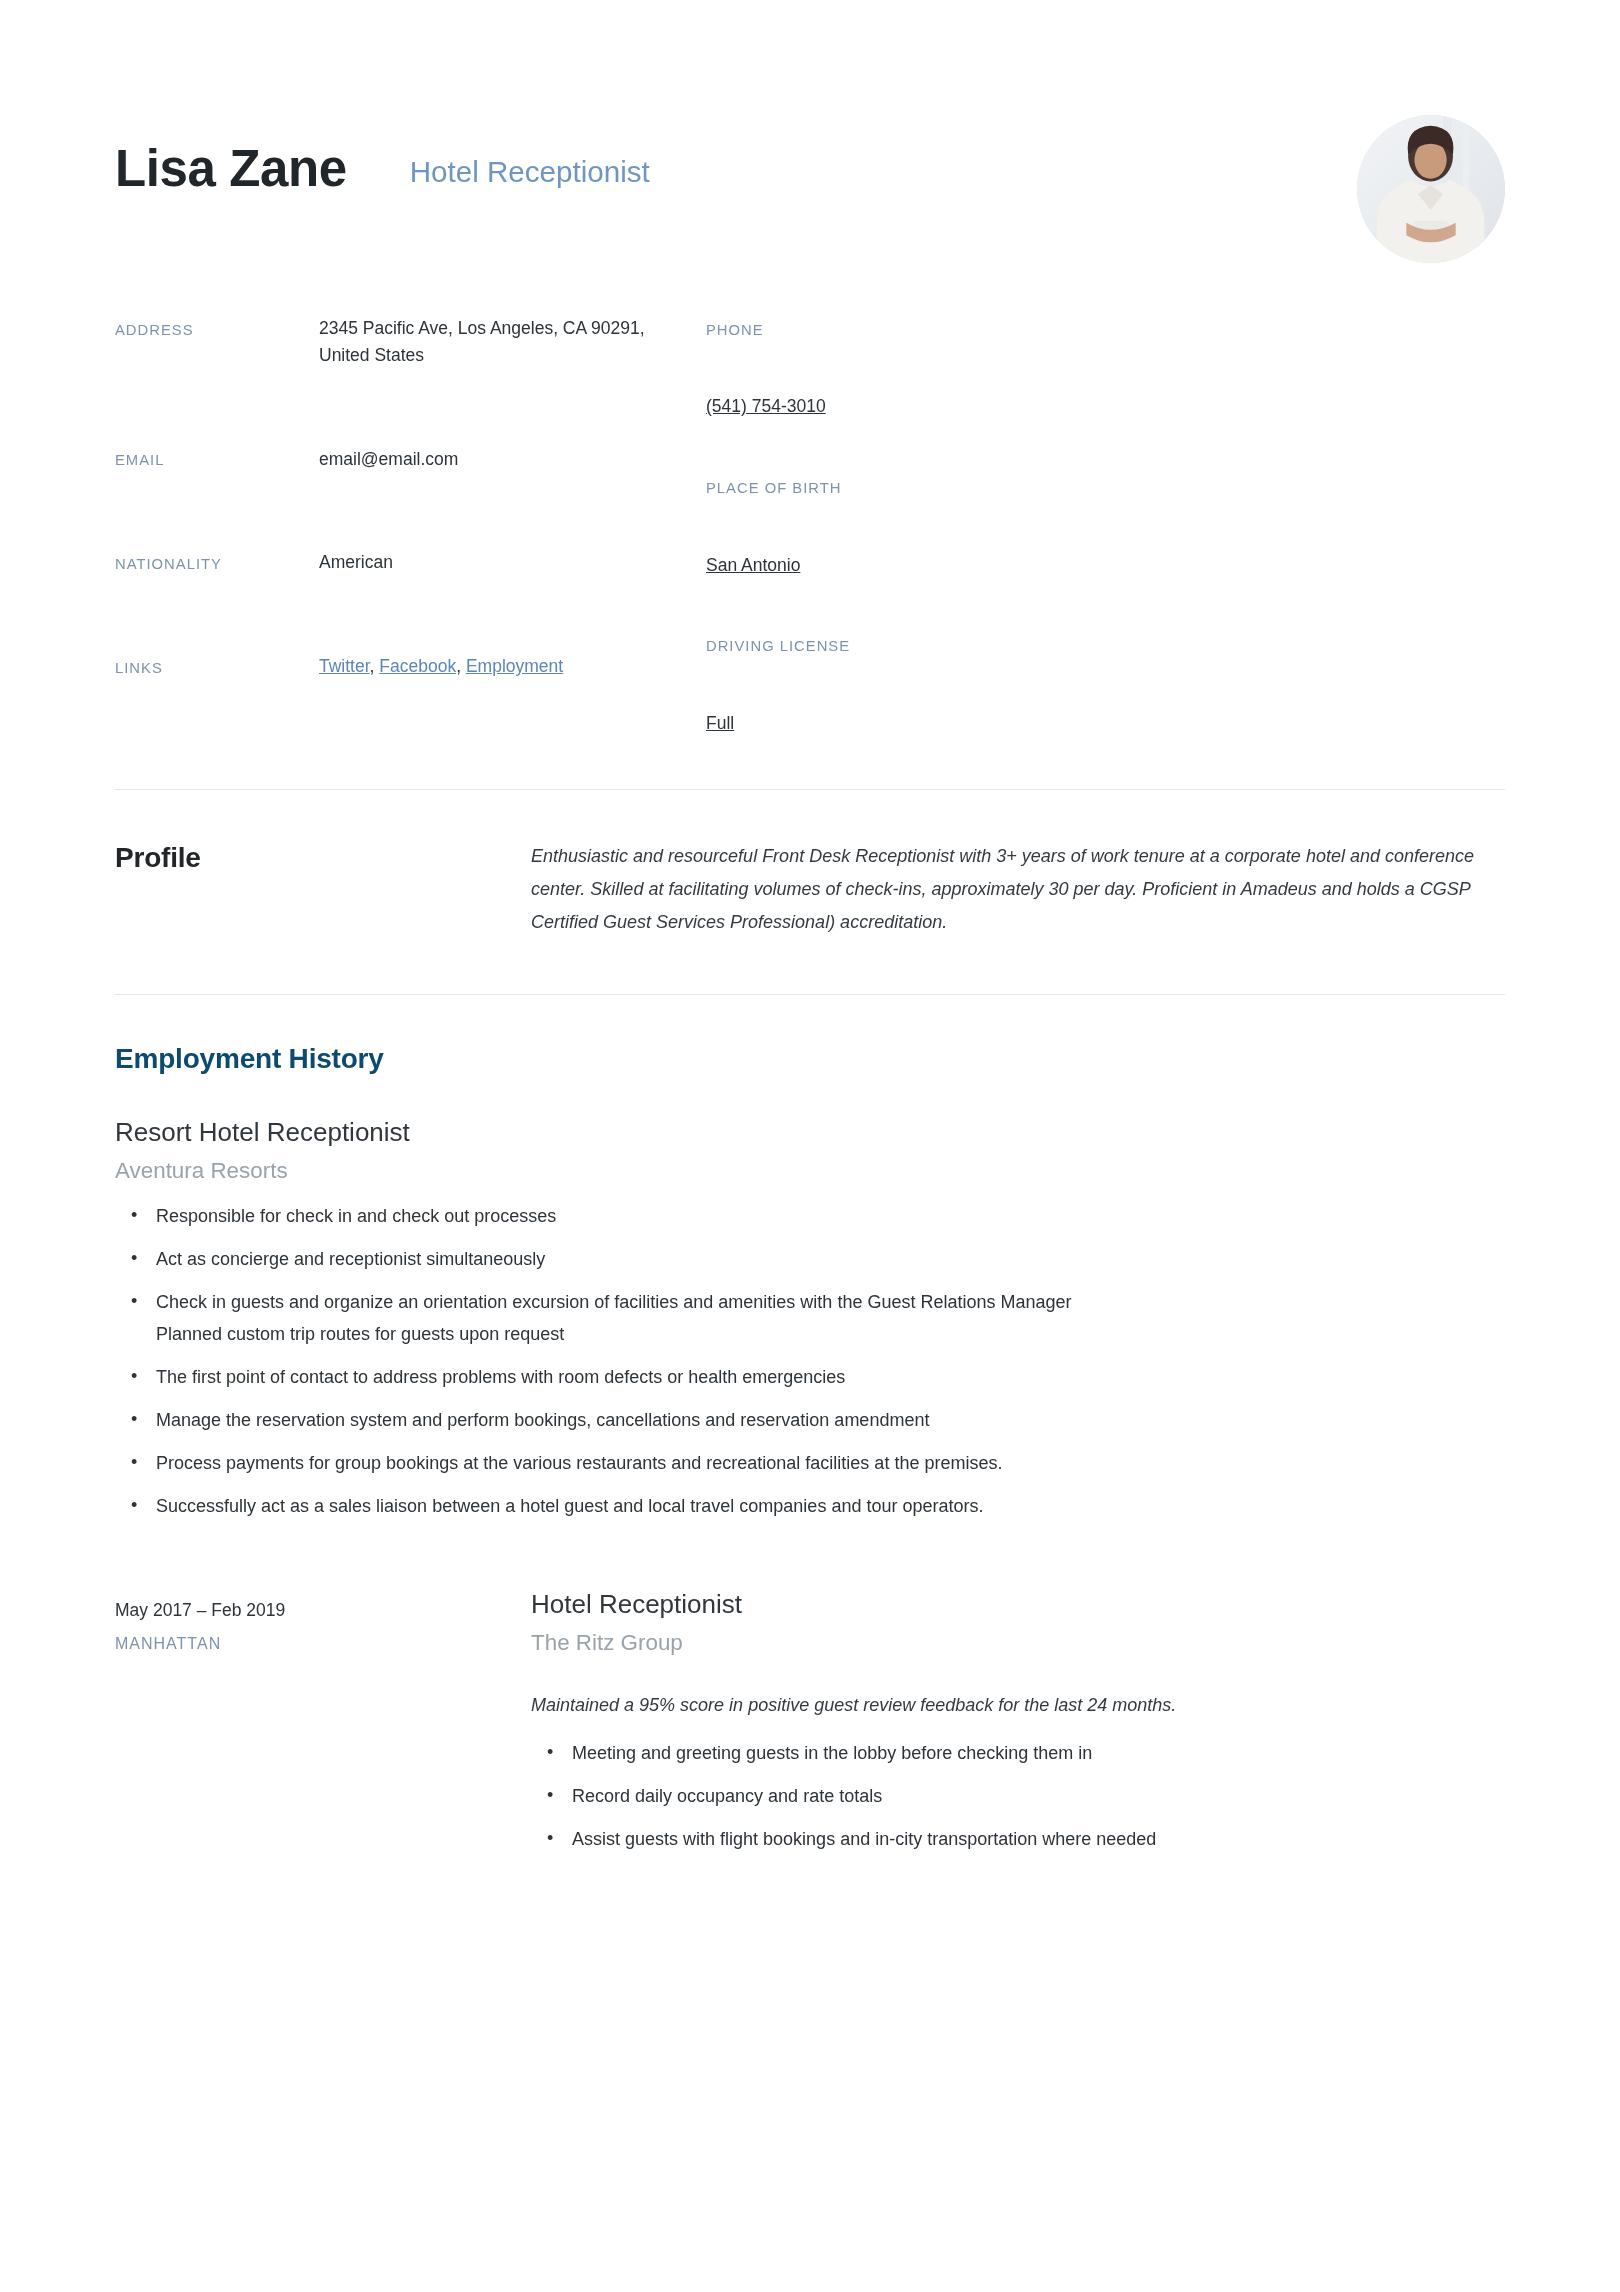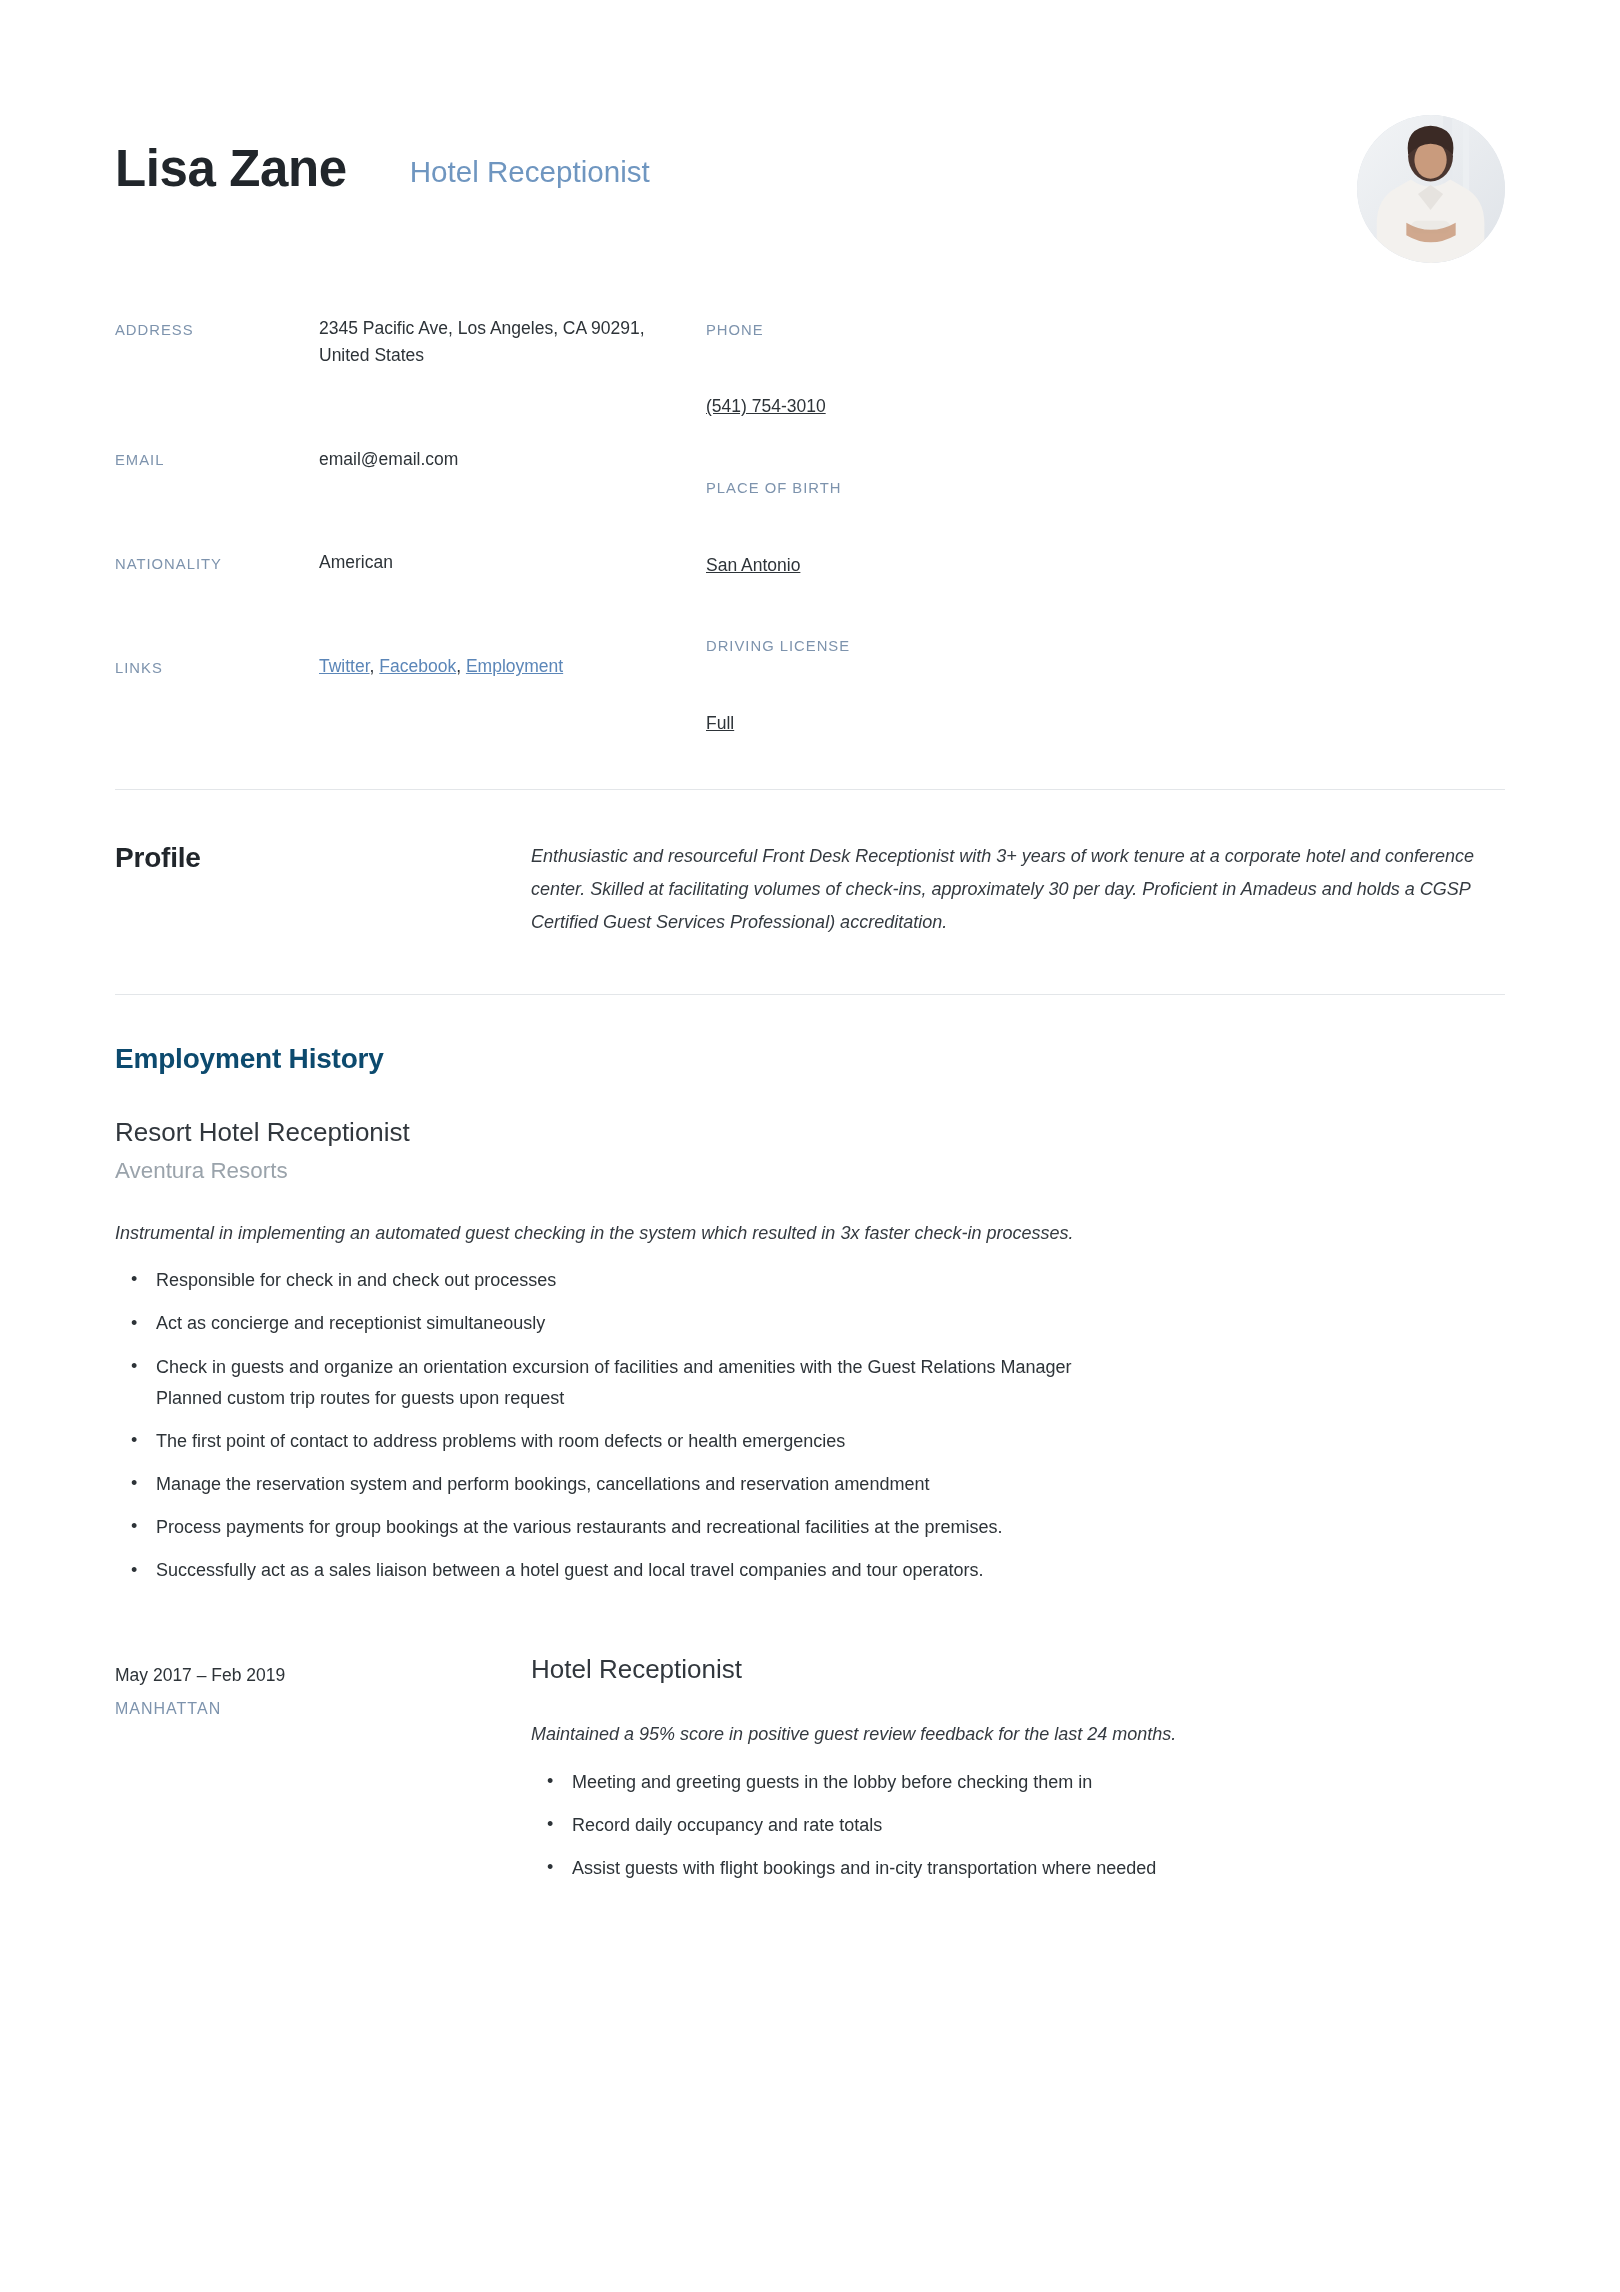--- a/index.html
+++ b/index.html
@@ -271,40 +271,40 @@
 
   <hr class="rule" style="margin-top:54px">
 
   <div class="section block">
     <div class="block-title">Employment History</div>
 
     <div class="job">
       <div class="job-main">
         <div class="job-role">Resort Hotel Receptionist</div>
         <div class="job-company">Aventura Resorts</div>
-        <div class="job-summary">Instrumental in implementing an automated guest checking in the system which resulted in 3x faster check-in processes.</div>
         <ul class="job-bullets">
           <li>Responsible for check in and check out processes</li>
           <li>Act as concierge and receptionist simultaneously</li>
           <li>Check in guests and organize an orientation excursion of facilities and amenities with the Guest Relations Manager Planned custom trip routes for guests upon request</li>
           <li>The first point of contact to address problems with room defects or health emergencies</li>
           <li>Manage the reservation system and perform bookings, cancellations and reservation amendment</li>
           <li>Process payments for group bookings at the various restaurants and recreational facilities at the premises.</li>
           <li>Successfully act as a sales liaison between a hotel guest and local travel companies and tour operators.</li>
         </ul>
       </div>
     </div>
 
     <div class="job" style="margin-top:36px">
       <div class="job-meta">
         <div class="job-date">May 2017 – Feb 2019</div>
         <div class="job-location">MANHATTAN</div>
       </div>
       <div class="job-main">
         <div class="job-role">Hotel Receptionist</div>
+        <div class="job-company">The Ritz Group</div>
         <div class="job-summary">Maintained a 95% score in positive guest review feedback for the last 24 months.</div>
         <ul class="job-bullets">
           <li>Meeting and greeting guests in the lobby before checking them in</li>
           <li>Record daily occupancy and rate totals</li>
           <li>Assist guests with flight bookings and in-city transportation where needed</li>
         </ul>
       </div>
     </div>
   </div>
 

